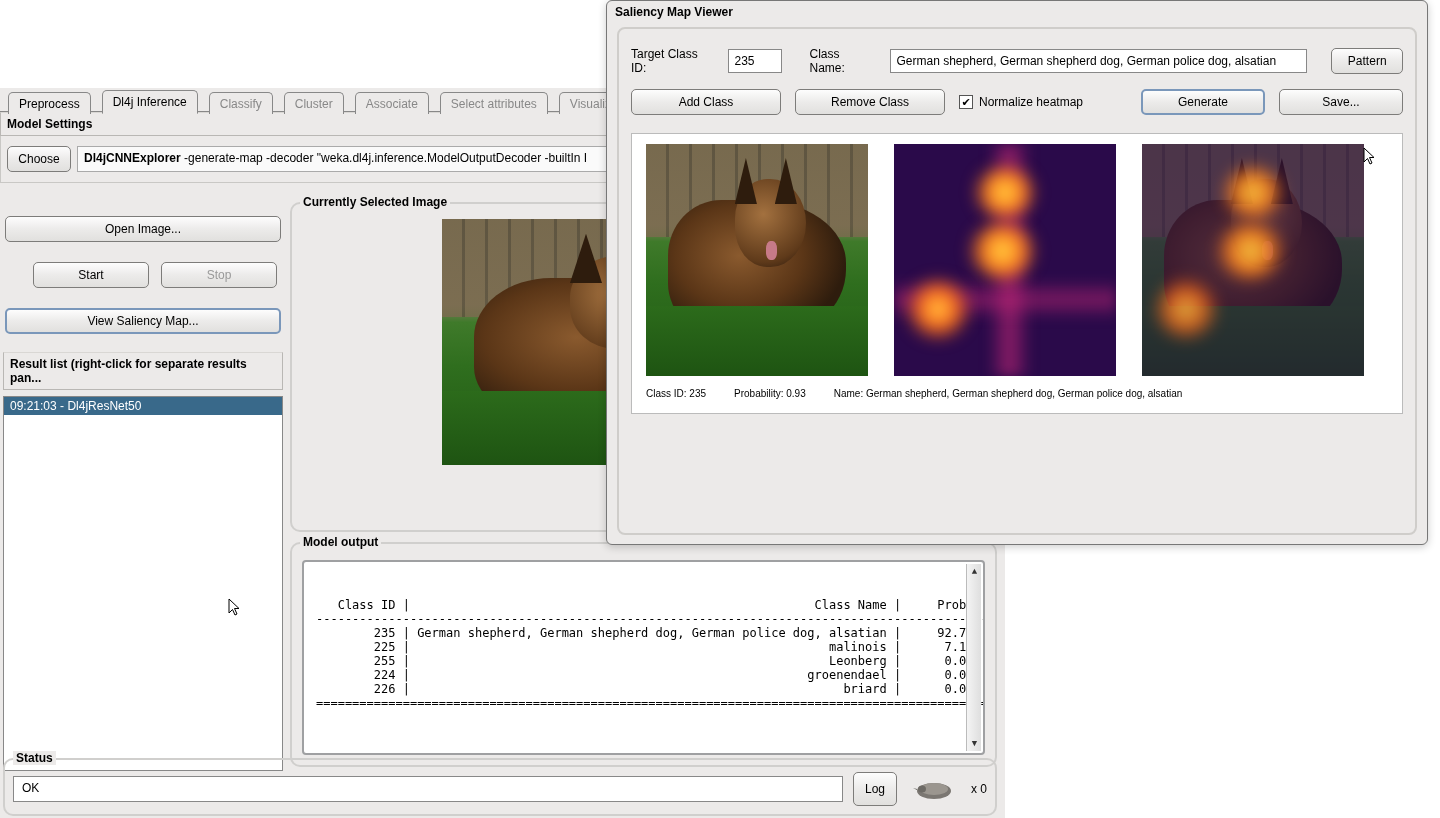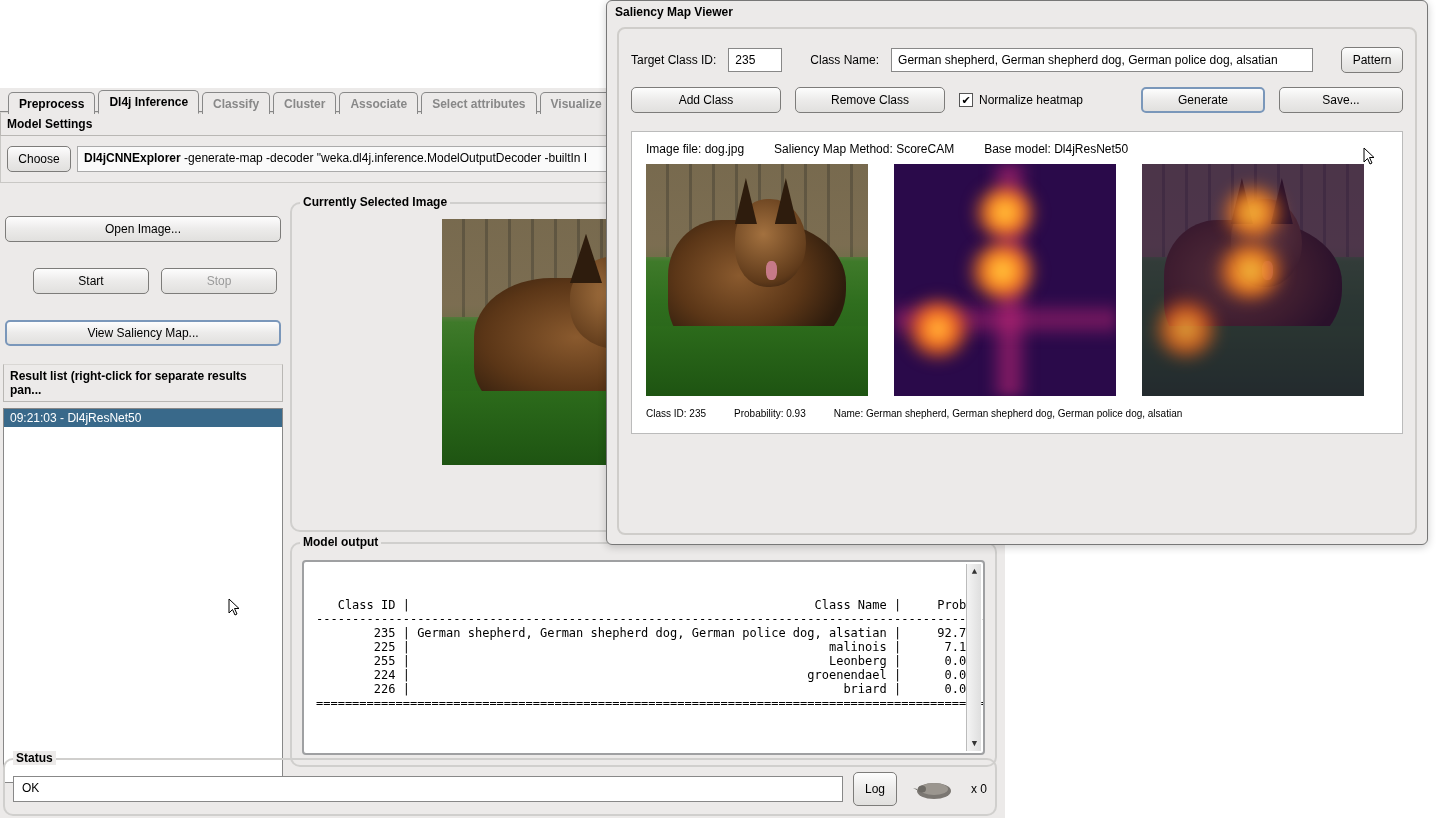--- a/index.html
+++ b/index.html
@@ -25,25 +25,24 @@
     top: -9px;
     left: 8px;
     background: #eceae9;
     padding: 0 3px;
     font-weight: bold;
     font-size: 12px;
   }
   .tab-strip {
     background: #eceae9;
     display: flex;
-    gap: 4px;
+    gap: 12px;
     margin-left: 8px;
     padding: 2px 0 0 0;
     align-items: flex-end;
-    font-weight: bold;
   }
   .tab {
     padding: 4px 10px;
     border: 1px solid #888;
     border-bottom: none;
     border-top-left-radius: 5px;
     border-top-right-radius: 5px;
     background: #eceae9;
     color: #888;
     font-size: 12px;
@@ -122,21 +121,21 @@
     white-space: nowrap;
     overflow: hidden;
   }
   .cmd-field .bold { font-weight: bold; }
   .left-col {
     position:absolute;
     left:3px;
     top:90px;
     width:280px;
   }
-  .btn-col { display:flex; flex-direction:column; gap:26px; padding: 14px 2px; }
+  .btn-col { display:flex; flex-direction:column; gap:20px; padding: 14px 2px; }
   .btn-col .row { display:flex; gap:12px;padding-left:28px; }
   .btn-col .btn { width: 100%; }
   .btn-col .row .btn { flex:1; }
   .btn-wide { width: 258px; }
   .result-list {
     margin-top: 6px;
     border: 1px solid #888;
     background:#fff;
     height: 375px;
     overflow:auto;
@@ -475,40 +474,35 @@
 
 <div class="saliency-window">
   <div class="saliency-title">Saliency Map Viewer</div>
   <div class="saliency-body">
     <div class="sal-row1">
       <label>Target Class ID:</label>
       <input class="text-field" style="width: 54px;" value="235">
       <label style="margin-left:16px">Class Name:</label>
       <input class="text-field" style="width: 422px;" value="German shepherd, German shepherd dog, German police dog, alsatian">
       <div style="flex:1"></div>
-      <div class="btn" style="width:62px">Pattern</div>
+      <div class="btn" style="width:72px">Pattern</div>
     </div>
     <div class="sal-row2">
       <div class="btn">Add Class</div>
       <div class="btn">Remove Class</div>
       <div class="sal-check">
         <div class="box">✔</div>
         <span>Normalize heatmap</span>
       </div>
       <div style="flex:1"></div>
       <div class="btn active-focus" style="width:124px">Generate</div>
       <div class="btn" style="width:124px">Save...</div>
     </div>
 
     <div class="sal-output">
-      <div class="sal-meta-top">
-        <div>Image file: dog.jpg</div>
-        <div>Saliency Map Method: ScoreCAM</div>
-        <div>Base model: Dl4jResNet50</div>
-      </div>
       <div class="sal-imgs">
 
         <div class="sal-img">
           <div class="dog-scene">
             <div class="fence-slats"></div>
             <div class="dog-body"></div>
             <div class="dog-head"></div>
             <div class="dog-ear l"></div>
             <div class="dog-ear r"></div>
             <div class="dog-tongue"></div>

